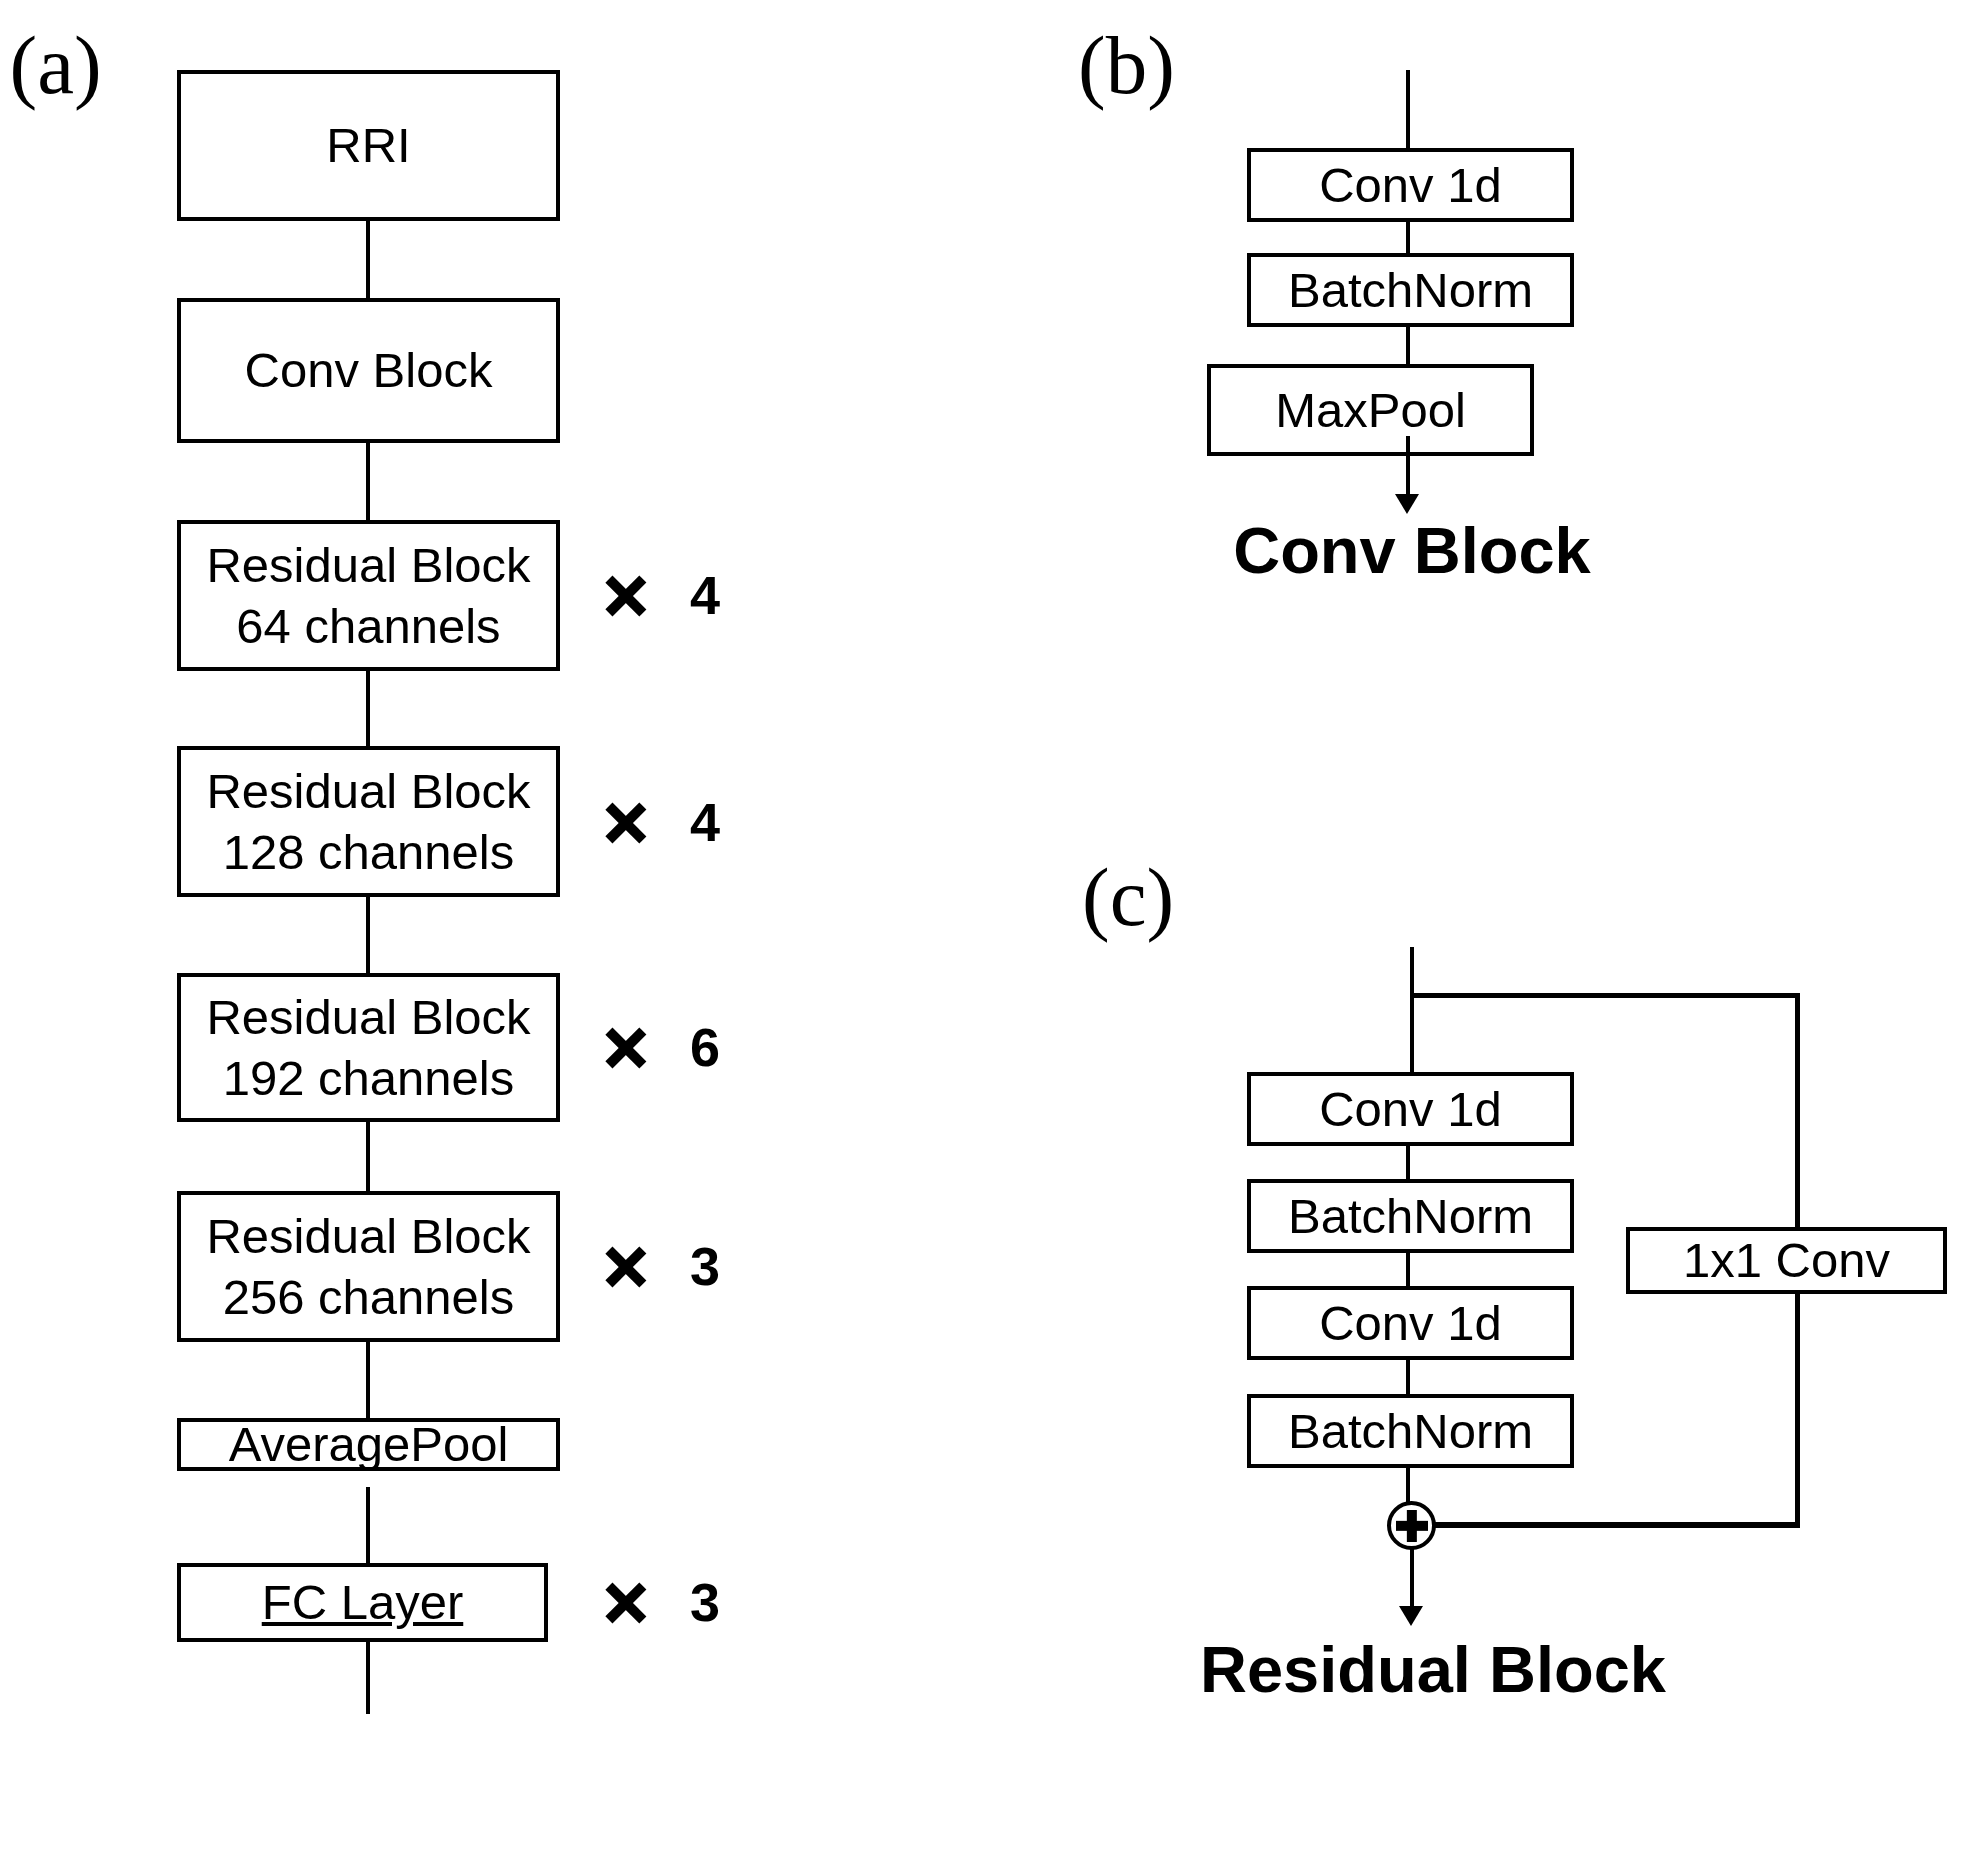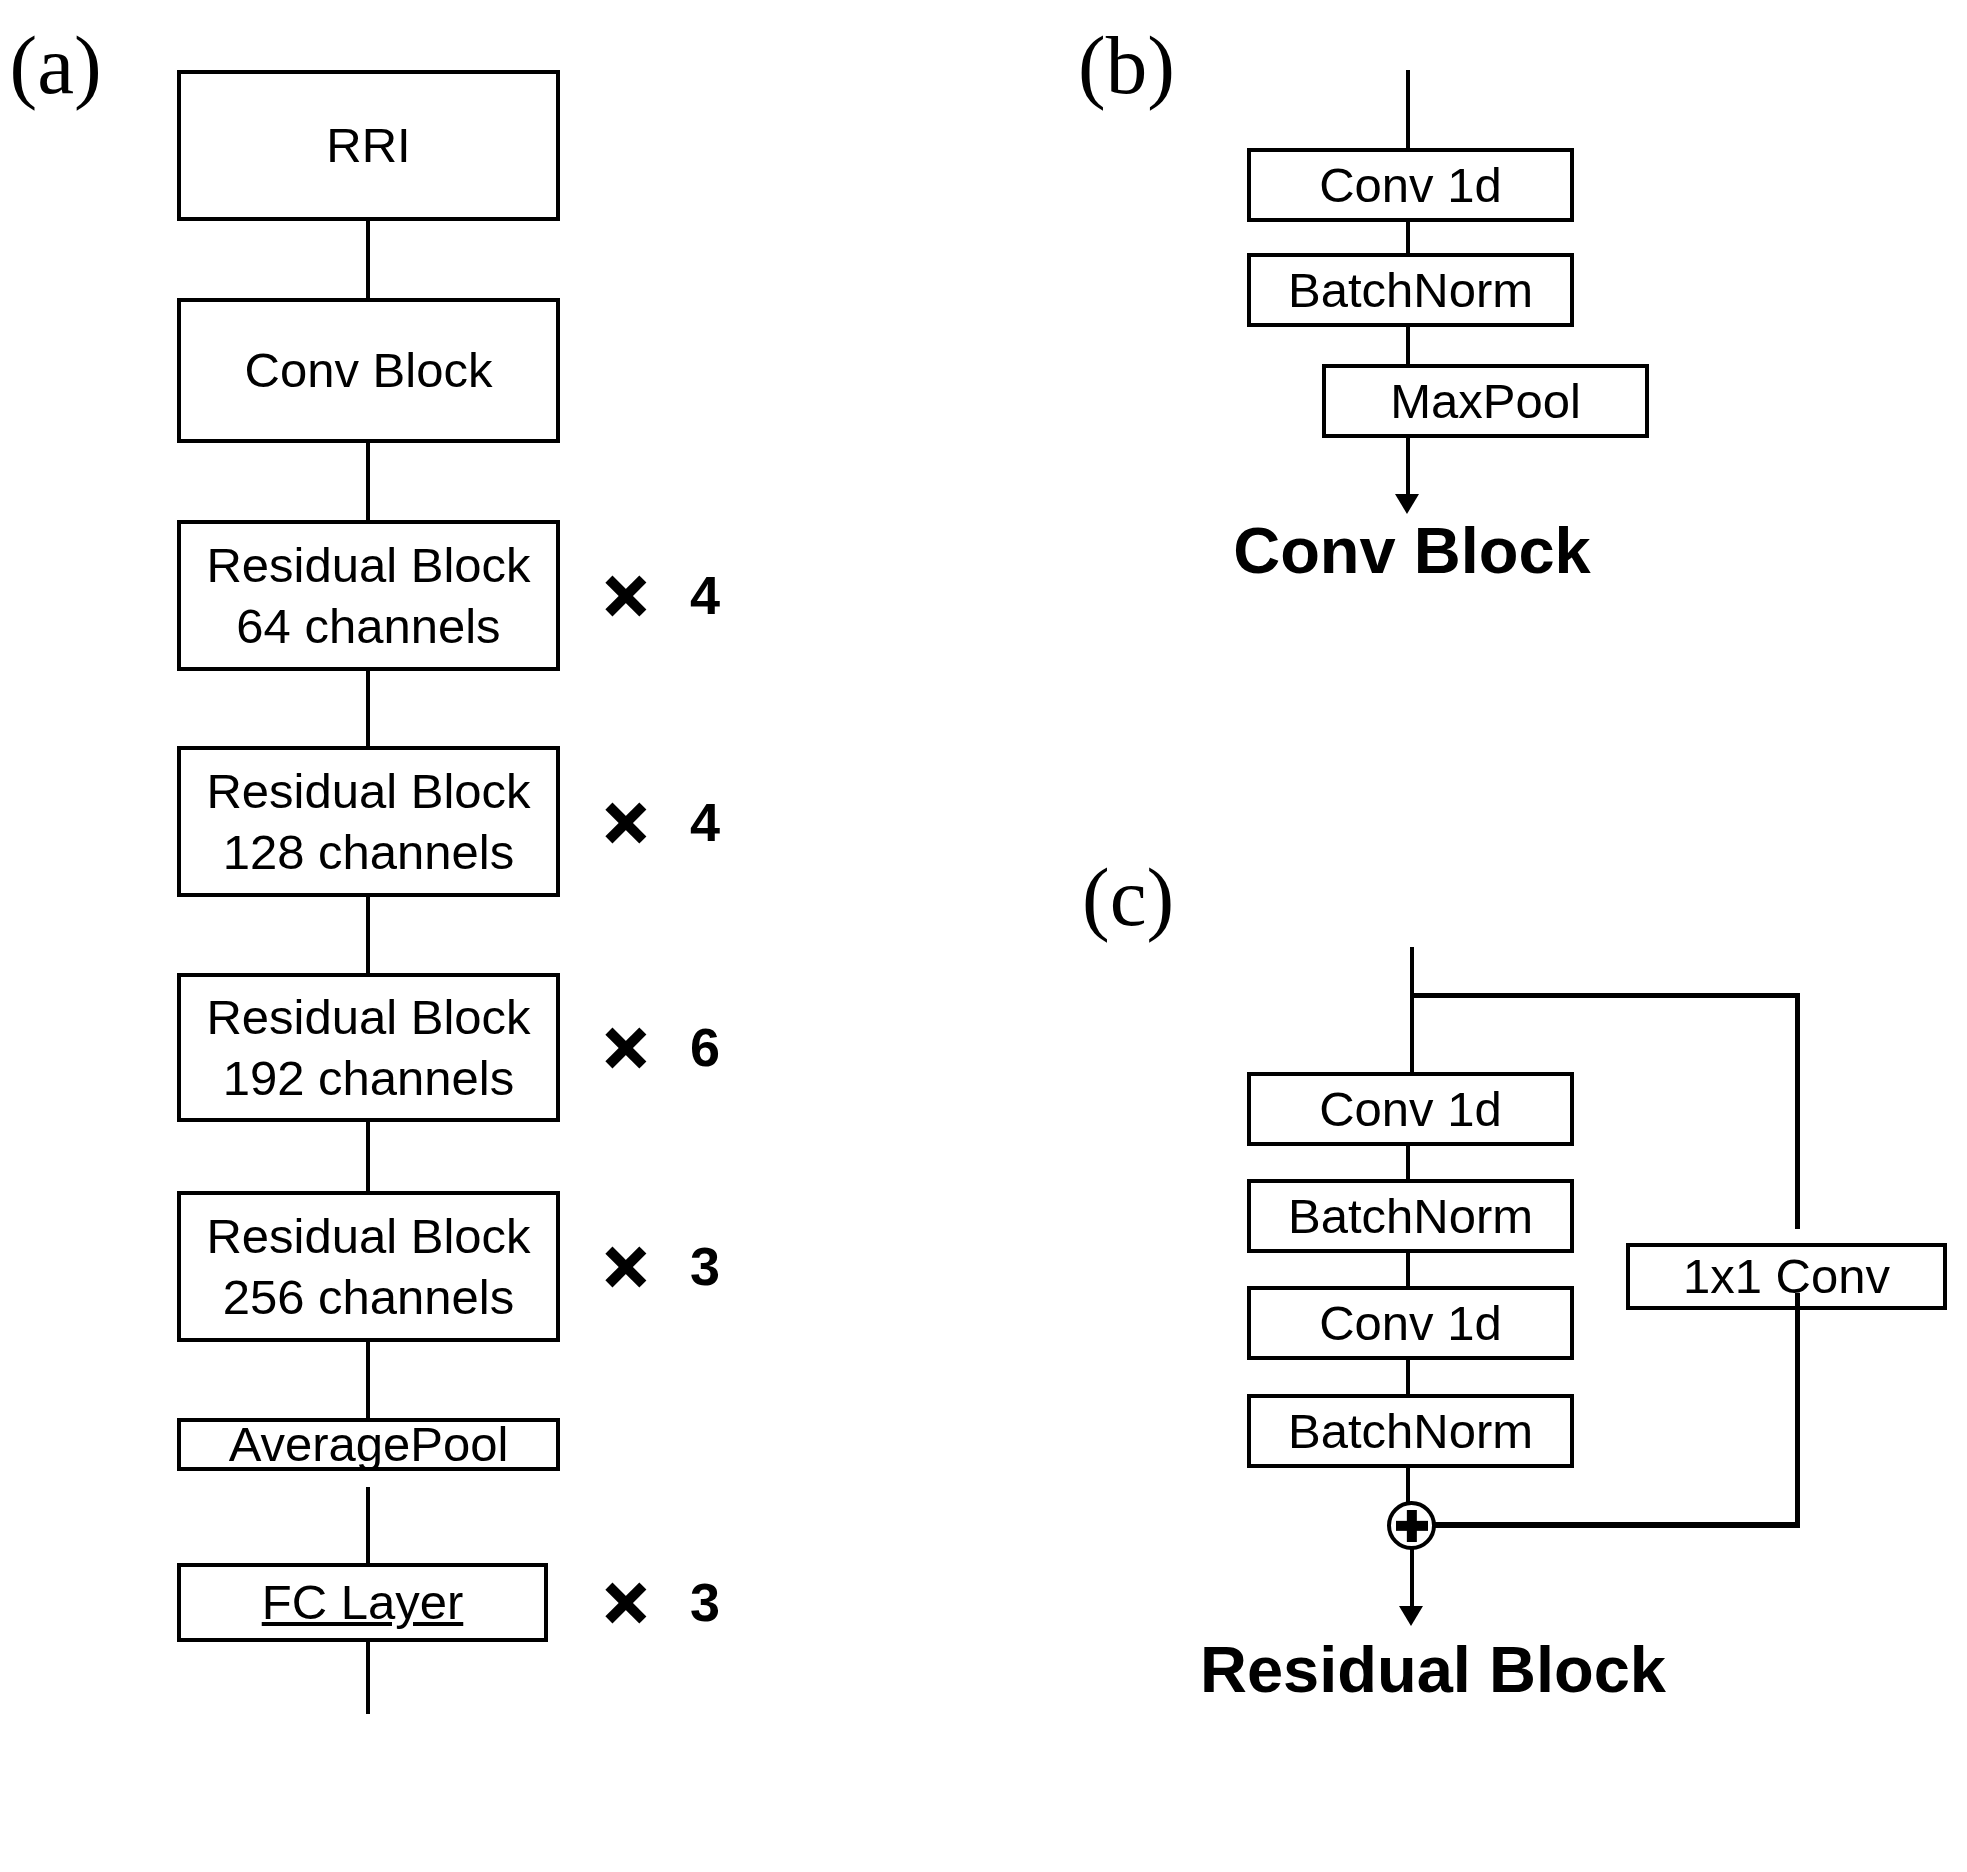--- a/index.html
+++ b/index.html
@@ -197,21 +197,21 @@
   <div class="vline" style="left:1406px; top:70px; width:4px; height:81px;"></div>
 
   <div class="box" style="left:1247px; top:148px; width:327px; height:74px;">
     <span>Conv 1d</span>
   </div>
   <div class="vline" style="left:1406px; top:220px; width:4px; height:35px;"></div>
   <div class="box" style="left:1247px; top:253px; width:327px; height:74px;">
     <span>BatchNorm</span>
   </div>
   <div class="vline" style="left:1406px; top:326px; width:4px; height:40px;"></div>
-  <div class="box" style="left:1322px; top:364px; width:327px; height:74px;">
+  <div class="box" style="left:1207px; top:364px; width:327px; height:92px;">
     <span>MaxPool</span>
   </div>
 
   <div class="vline" style="left:1406px; top:436px; width:4px; height:60px;"></div>
   <div class="arrowhead" style="left:1395px; top:494px;"></div>
 
   <div class="title" style="left:1166px; top:518px;">Conv Block</div>
 
   <div class="panel-label" style="left:1082px; top:856px;">(c)</div>
 
@@ -229,21 +229,21 @@
   </div>
   <div class="vline" style="left:1406px; top:1251px; width:4px; height:37px;"></div>
   <div class="box" style="left:1247px; top:1286px; width:327px; height:74px;">
     <span>Conv 1d</span>
   </div>
   <div class="vline" style="left:1406px; top:1359px; width:4px; height:37px;"></div>
   <div class="box" style="left:1247px; top:1394px; width:327px; height:74px;">
     <span>BatchNorm</span>
   </div>
 
-  <div class="box" style="left:1626px; top:1227px; width:321px; height:67px;margin-top:16px;">
+  <div class="box" style="left:1626px; top:1227px; width:321px; height:67px;">
     <span>1x1 Conv</span>
   </div>
   <div class="vline" style="left:1795px; top:1293px; width:4.8px; height:234px;"></div>
   <div class="hline" style="left:1434px; top:1522px; width:366px; height:5.6px;"></div>
 
   <div class="vline" style="left:1406px; top:1467px; width:4px; height:37px;"></div>
   <div class="pluscircle" style="left:1387px; top:1501px;">
     <span class="ph"></span>
       <span class="pv"></span>
   </div>

